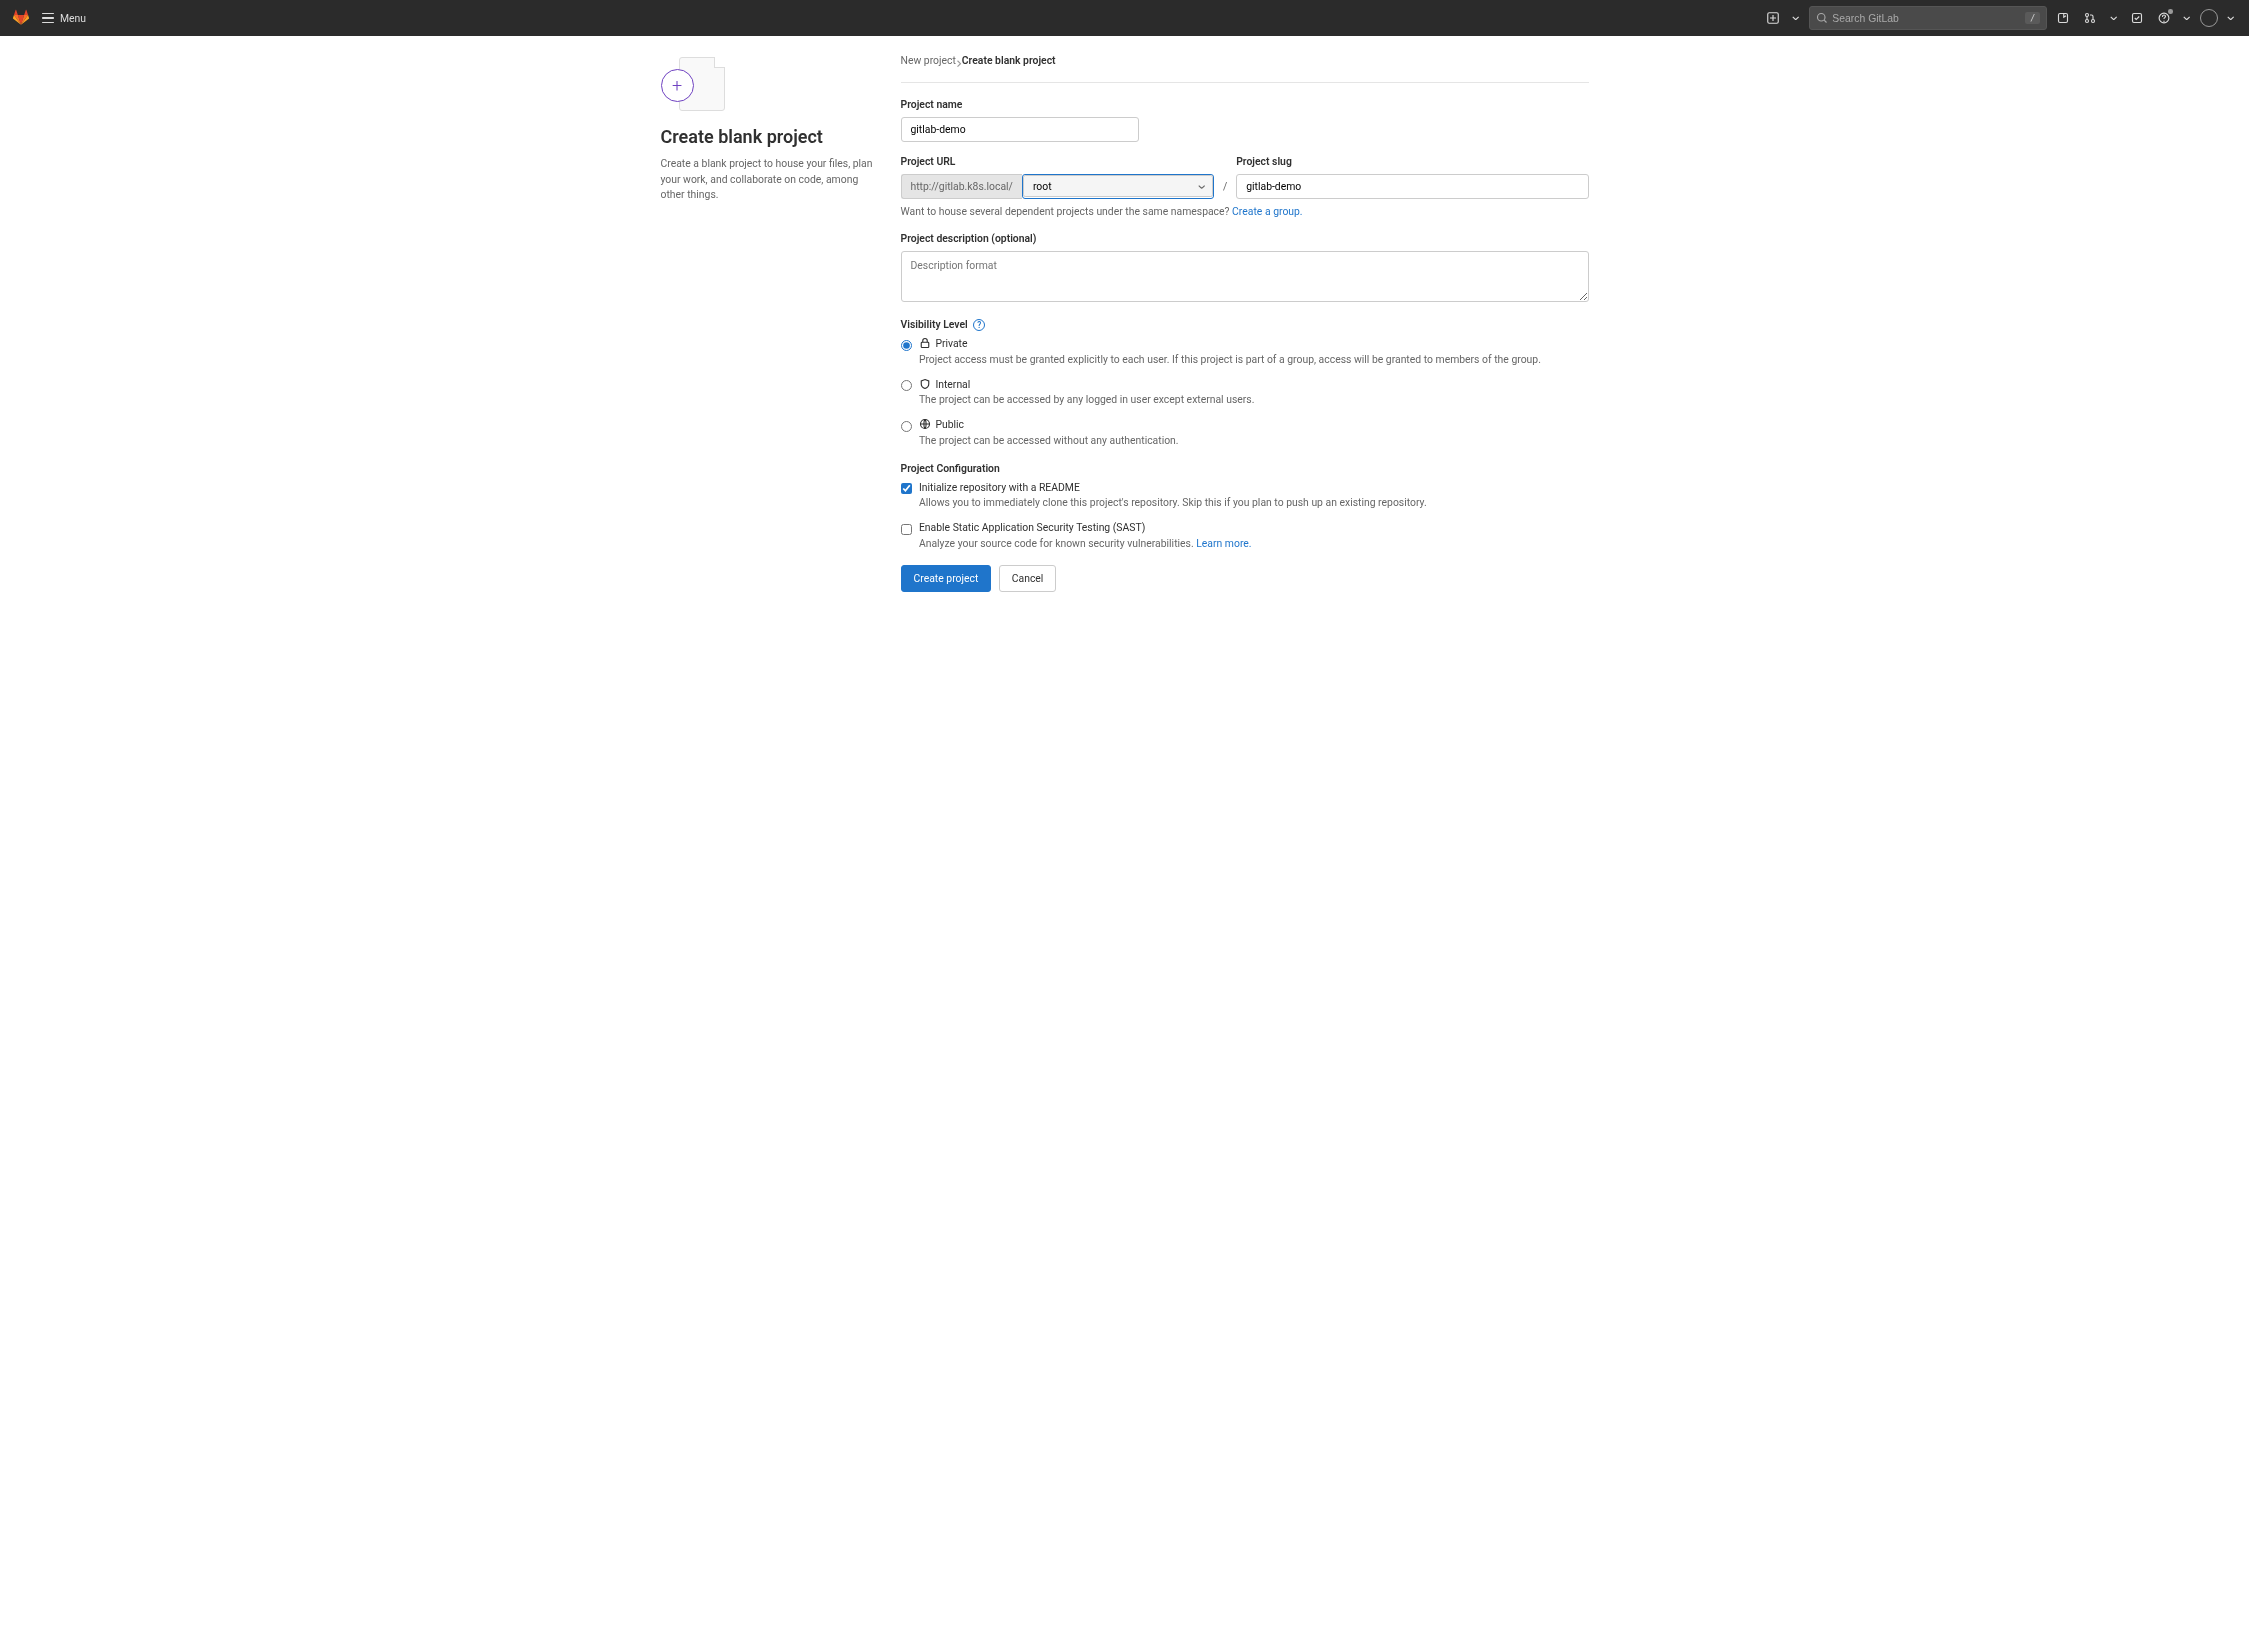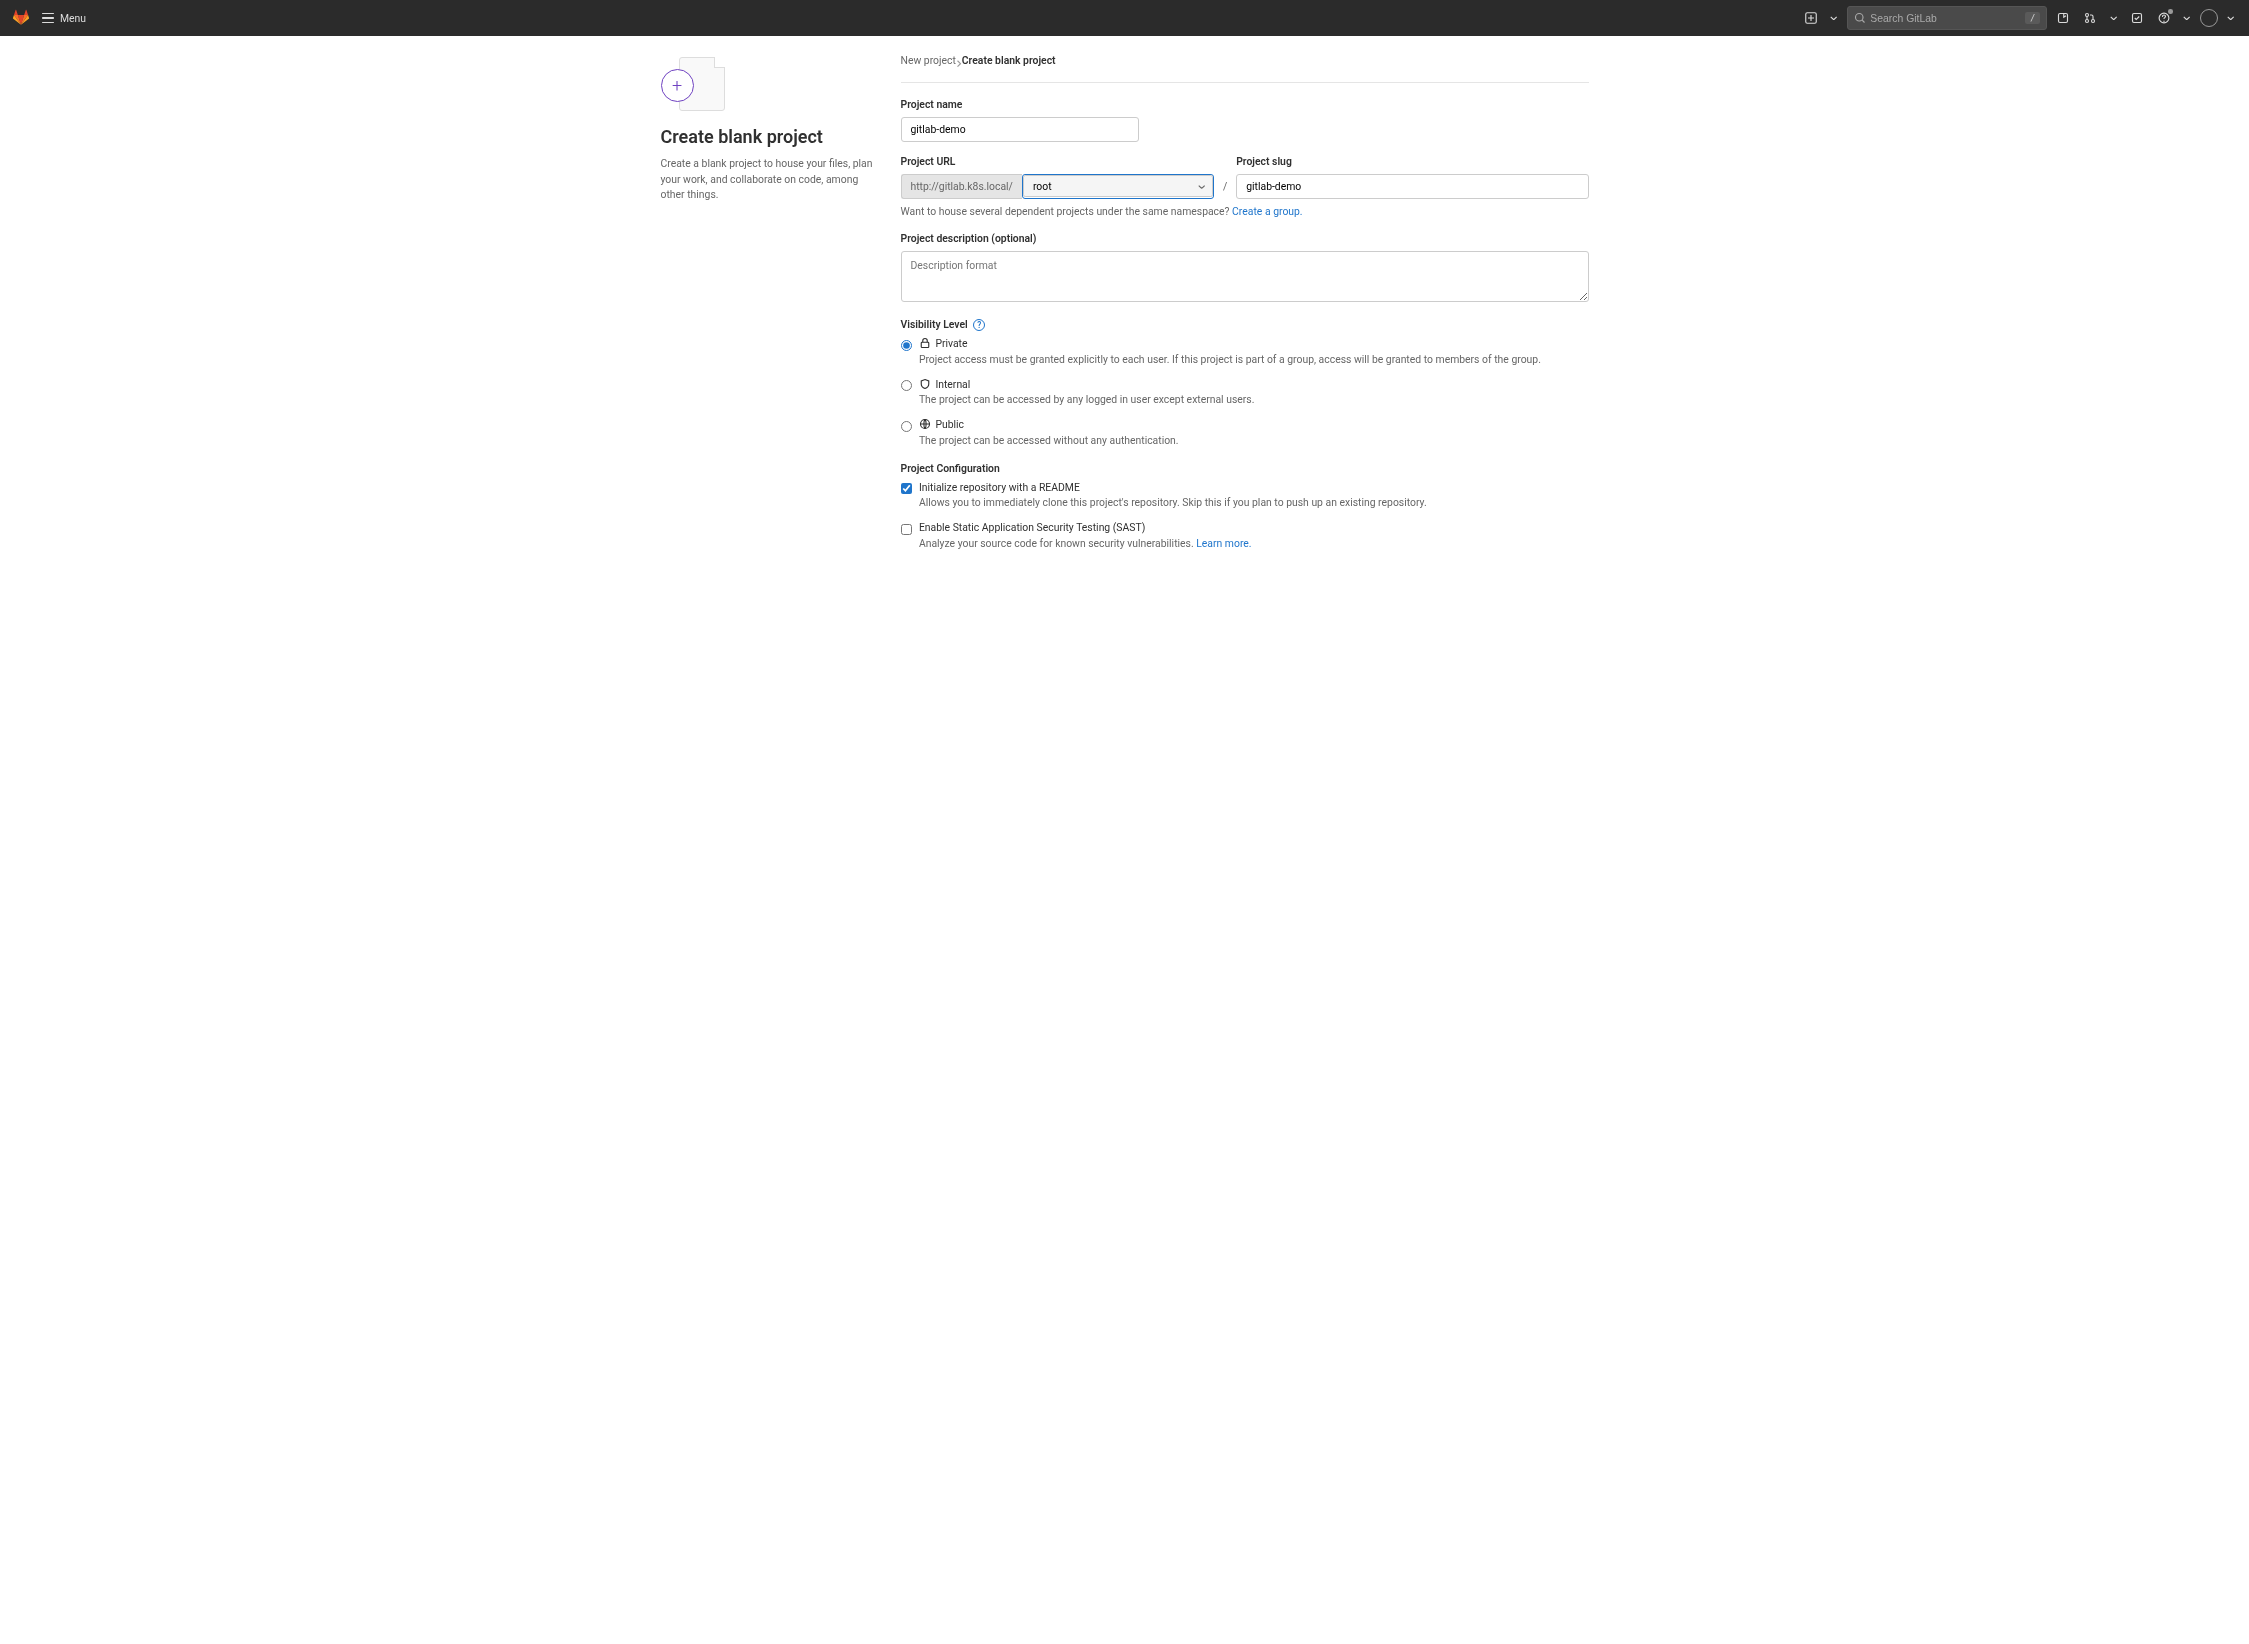--- a/index.html
+++ b/index.html
@@ -7,21 +7,21 @@
 
 
 .header { background: #2b2b2b; height: 36px; display: flex; align-items: center; padding: 0 12px; gap: 6px; }
 .logo { width: 18px; height: 18px; display: flex; align-items: center; }
 .menu-btn { display: flex; align-items: center; gap: 6px; color: #dbdbdb; padding: 3px 6px; cursor: pointer; border-radius: 3px; }
 .hamburger { width: 12px; height: 10.4px; display: flex; flex-direction: column; justify-content: space-between; }
 .hamburger span { height: 1.5px; background: #dbdbdb; border-radius: 0.7px; }
 .header-spacer { flex: 1; }
 .header-icon-btn { width: 21px; height: 21px; display: flex; align-items: center; justify-content: center; color: #dbdbdb; cursor: pointer; border-radius: 3px; }
 .header-icon-btn.chevron { width: 13.4px; }
-.search-box { position: relative; width: 200px; height: 24px; background: #4a4a4a; border: 0.7px solid #555; border-radius: 3px; display: flex; align-items: center; padding: 0 6px; gap: 4.5px; }
+.search-box { position: relative; width: 238px; height: 24px; background: #4a4a4a; border: 0.7px solid #555; border-radius: 3px; display: flex; align-items: center; padding: 0 6px; gap: 4.5px; }
 .search-box input { flex: 1; background: transparent; border: none; outline: none; color: #dbdbdb; font-size: 10.4px; }
 .search-box input::placeholder { color: #aaa; }
 .kbd { background: #5a5a5a; color: #ccc; padding: 0.7px 4.5px; border-radius: 2.2px; font-size: 9px; font-family: monospace; }
 .avatar { width: 18px; height: 18px; border: 1.5px solid #999; border-radius: 50%; }
 .dot-indicator { position: relative; }
 .dot-indicator::after { content: ''; position: absolute; top: 1.5px; right: 1.5px; width: 4.5px; height: 4.5px; background: #999; border-radius: 50%; }
 
 
 .container { display: flex; padding: 18px 12px; max-width: 952px; margin: 0 auto; gap: 24px; }
 .sidebar { width: 216px; flex-shrink: 0; }
@@ -292,15 +292,19 @@
           <div class="radio-label">
               <span>Enable Static Application Security Testing (SAST)</span>
             </div>
           <div class="radio-desc">
             <span>Analyze your source code for known security vulnerabilities. </span><a href="#">Learn more.</a>
           </div>
         </div>
       </div>
     </div>
 
+    <div class="btn-row">
+      <button class="btn btn-primary">Create project</button>
+      <button class="btn btn-secondary">Cancel</button>
+    </div>
   </div>
 </div>
 
 
 </body></html>

